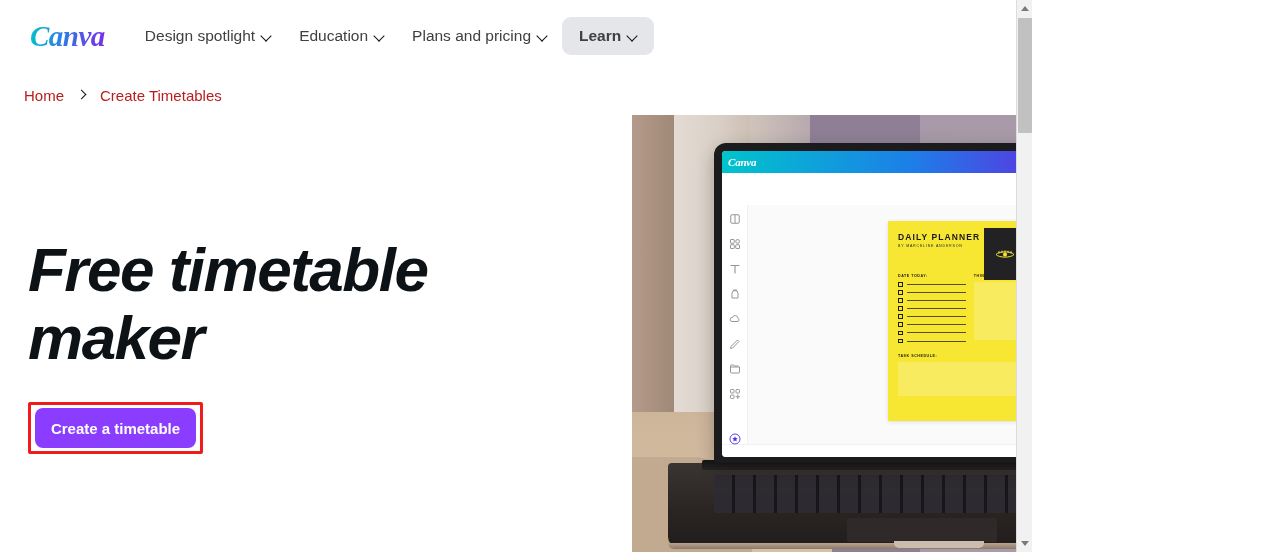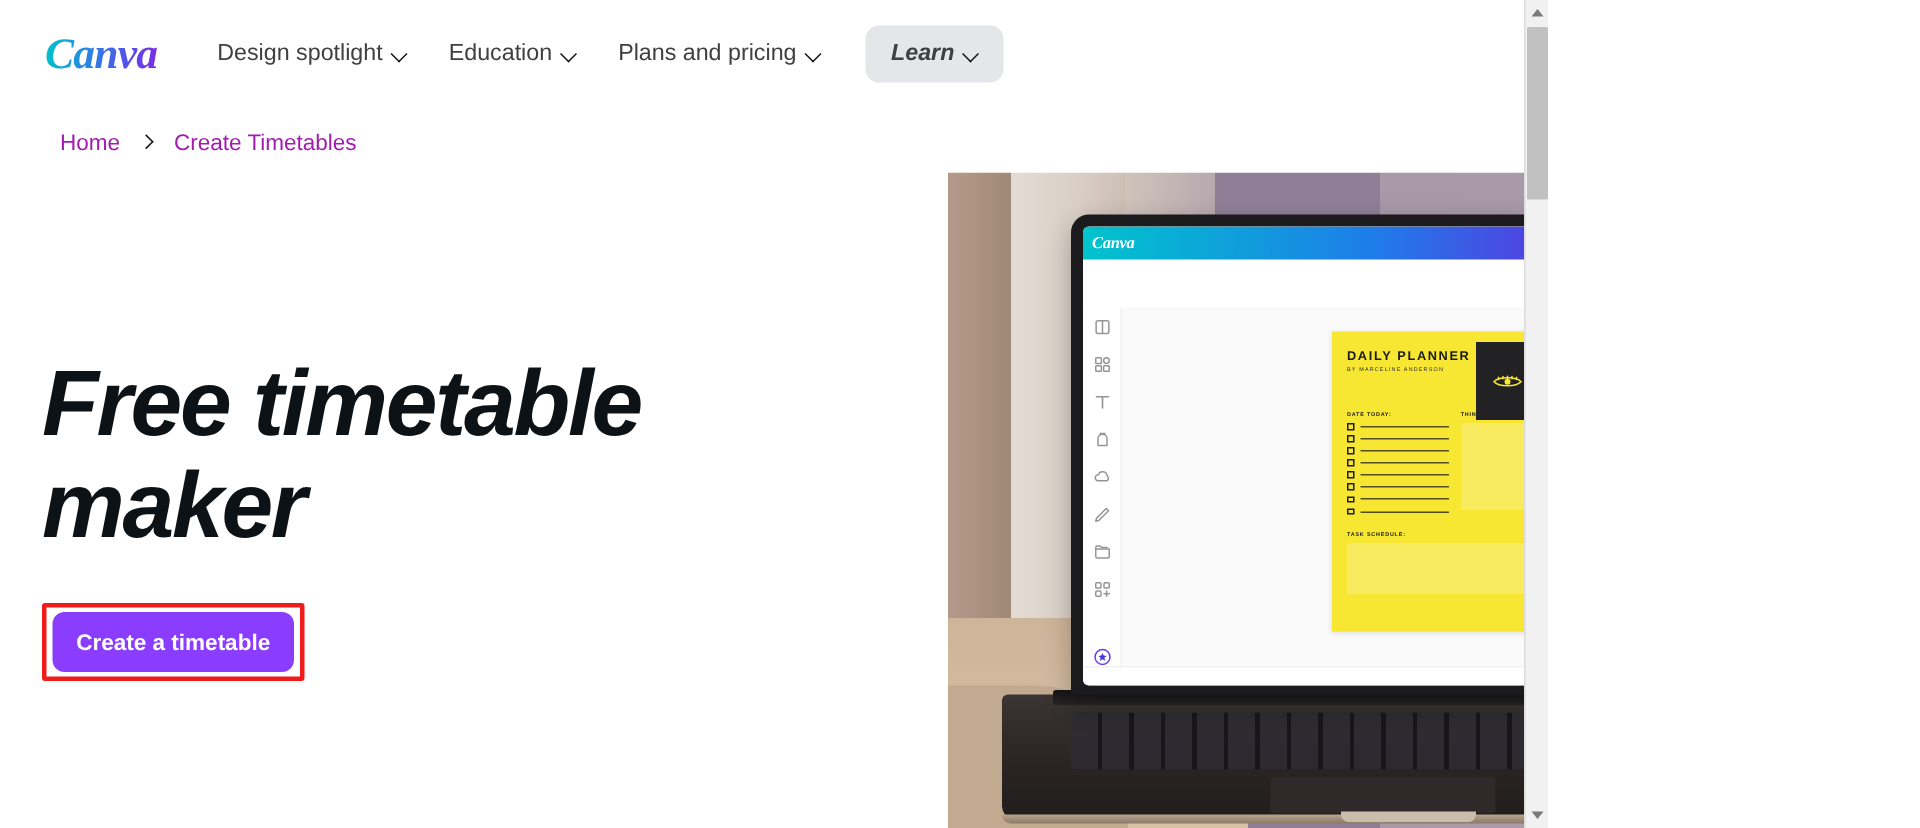--- a/index.html
+++ b/index.html
@@ -26,21 +26,21 @@
     user-select: none;
   }
   .nav-items { display: flex; align-items: center; margin-left: 26px; }
   .nav-item {
     display: flex; align-items: center; gap: 7px;
     padding: 8px 14px; font-size: 15.5px; color: #404040;
     cursor: pointer; white-space: nowrap;
   }
   .nav-item.pill {
     background: #e4e6ea; border-radius: 9px; font-weight: 700;
-    padding: 10px 17px; margin-left: 16px; font-style: italic;
+    padding: 10px 17px; margin-left: 1px;
   }
   .caret { width: 9px; height: 9px; position: relative; display:inline-block; }
   .caret::before {
     content:""; position:absolute; left:0; top:0px;
     width: 7px; height: 7px;
     border-right: 1.7px solid #0e1318; border-bottom: 1.7px solid #0e1318;
     transform: rotate(45deg);
   }
   .nav-right { margin-left: auto; display: flex; align-items: center; gap: 18px; padding-right: 26px; }
   .icon-btn { width: 28px; height: 28px; display:flex; align-items:center; justify-content:center; cursor:pointer; }
@@ -54,22 +54,22 @@
     width: 15px; height: 15px; border-radius:50%; background:#f2f2f2;
   }
   .avatar::after {
     content:""; position:absolute; bottom:0px; left:50%; transform:translateX(-50%);
     width: 25px; height: 17px; border-radius: 13px 13px 0 0; background:#f2f2f2;
   }
 
   
   .breadcrumb {
     position:absolute; top: 74px; left: 0; width: 1264px; height: 42px;
-    display:flex; align-items:center; padding-left: 40px; gap: 14px;
-    font-size: 15px; color: #a21caf;
+    display:flex; align-items:center; padding-left: 24px; gap: 14px;
+    font-size: 15px; color: #b91c1c;
   }
   .crumb { cursor:pointer; }
   .crumb-sep { width: 8px; height: 8px; position: relative; }
   .crumb-sep::before {
     content:""; position:absolute; left:0; top:0;
     width:6px; height:6px;
     border-right: 1.8px solid #0e1318; border-top: 1.8px solid #0e1318;
     transform: rotate(45deg);
   }
 

